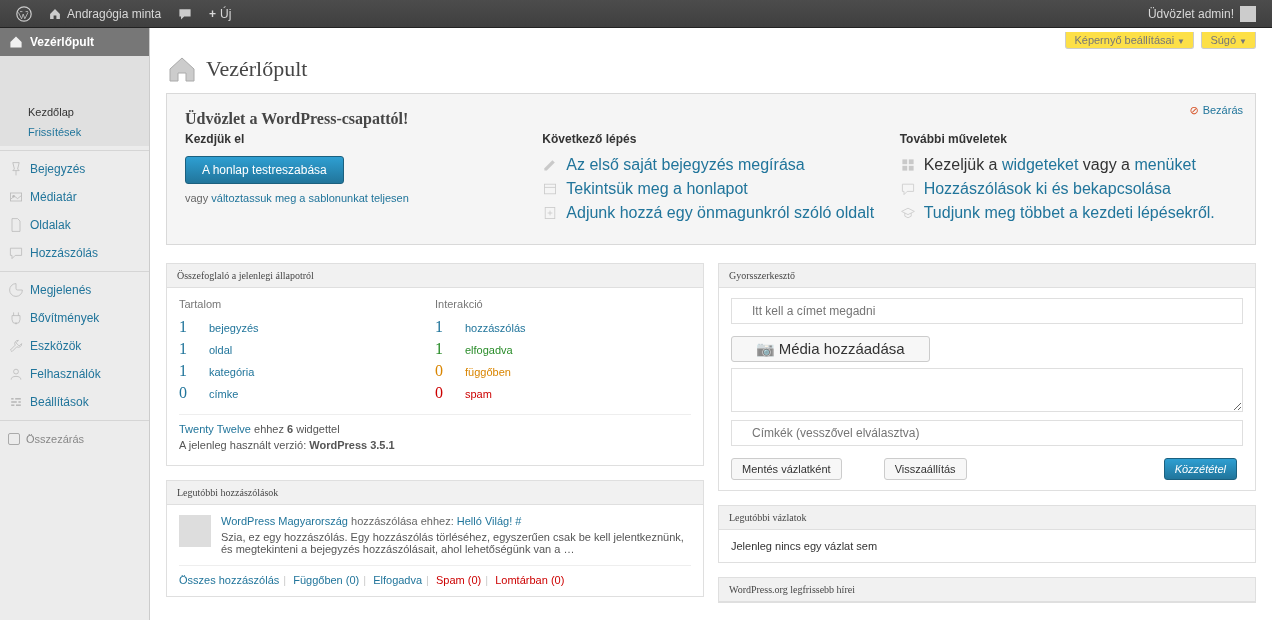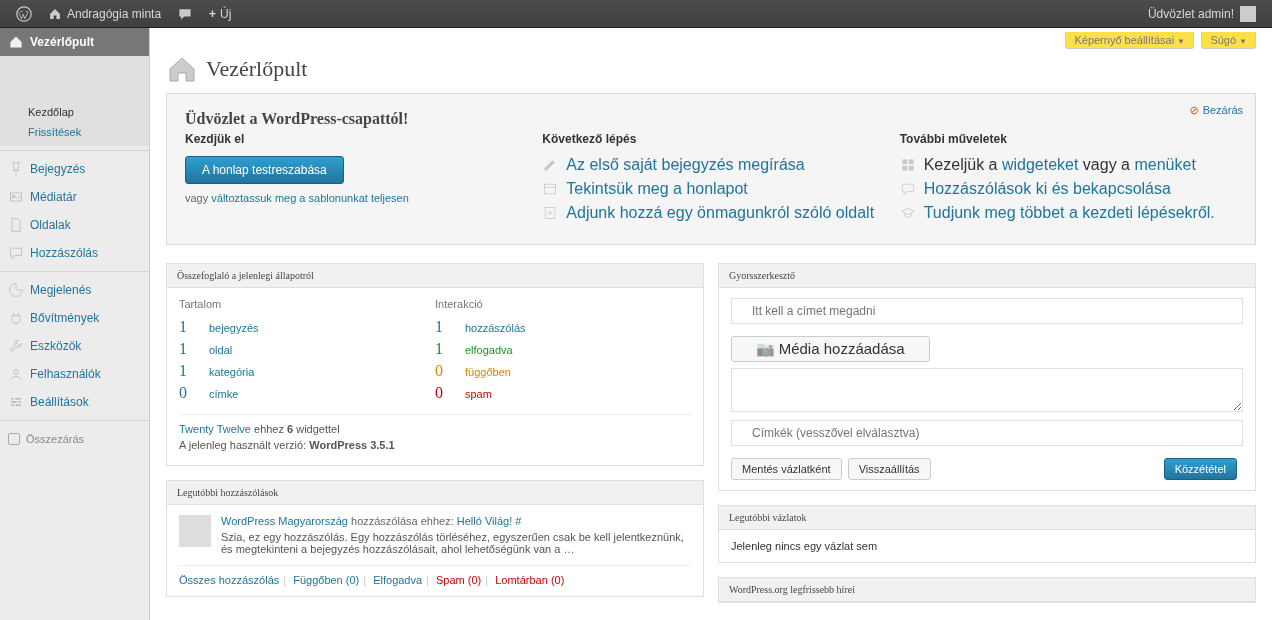--- a/index.html
+++ b/index.html
@@ -78,24 +78,24 @@
 .comment-subs { border-top: 1px solid #eee; margin-top: 10px; padding-top: 8px; font-size: 11px; }
 .comment-subs .sep { color: #ccc; margin: 0 4px; }
 .comment-subs .spam { color: #c00; }
 .comment-subs .trash { color: #c00; }
 
 .qp input[type=text] { width: 100%; border: 1px solid #dfdfdf; padding: 5px 20px; font-size: 12px; color: #888; margin-bottom: 12px; }
 .qp .media-btn { display: inline-block; border: 1px solid #ccc; background: #f7f7f7; border-radius: 3px; padding: 3px 24px; font-size: 15px; cursor: pointer; margin-bottom: 6px; }
 .qp .media-btn .micon { opacity: .5; margin-right: 4px; }
 .qp textarea { width: 100%; height: 44px; border: 1px solid #dfdfdf; resize: vertical; margin-bottom: 6px; }
 .qp .tags { width: 100%; border: 1px solid #dfdfdf; padding: 4px 8px; font-size: 11px; color: #888; margin-bottom: 8px; }
-.qp .buttons { display: flex; align-items: flex-end; }
+.qp .buttons { display: flex; align-items: flex-end; gap: 36px; }
 .qp .button { border: 1px solid #ccc; background: #f7f7f7; border-radius: 3px; padding: 4px 10px; font-size: 11px; cursor: pointer; margin-right: 6px; }
 .qp .buttons .spacer { flex: 1; }
-.qp .publish { background: linear-gradient(#2e9fd2,#21759b); color: #fff; border: 1px solid #1b607f; }
+.qp .publish { background: linear-gradient(#2e9fd2,#21759b); color: #fff; border: 1px solid #1b607f; font-style: italic; }
 
 svg { display: block; }
 </style>
 </head>
 <body>
 
 <div class="toolbar">
   <div class="tb-item">
     <svg width="16" height="16" viewBox="0 0 20 20">
         <circle cx="10" cy="10" r="9" fill="none" stroke="#ccc" stroke-width="1.5"></circle>

